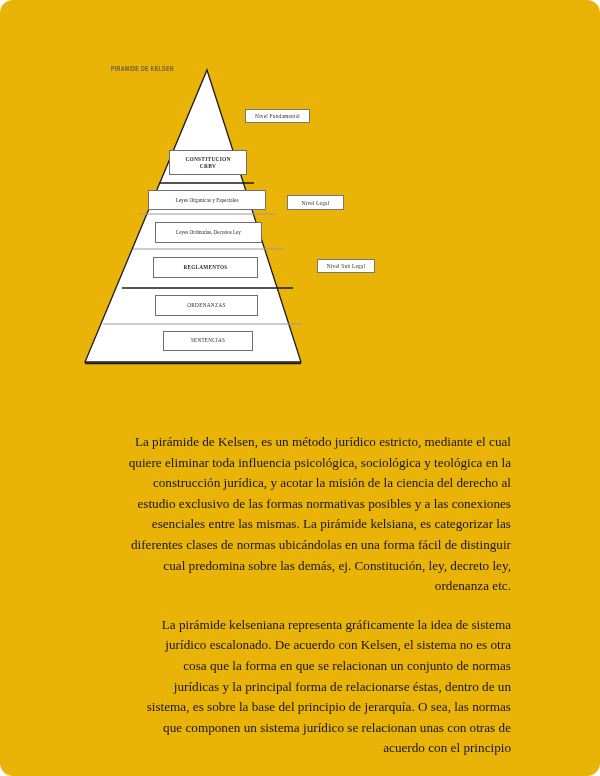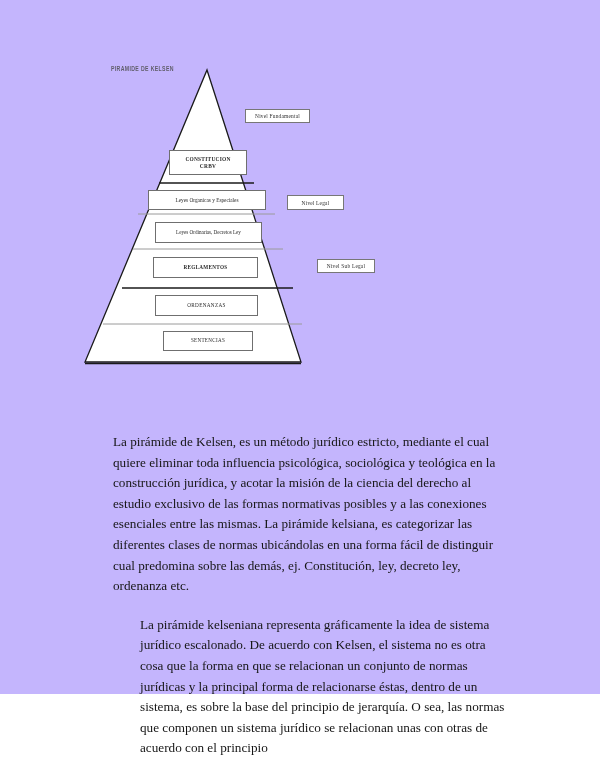--- a/index.html
+++ b/index.html
@@ -14,22 +14,23 @@
     position: relative;
     overflow: hidden;
     font-family: "Liberation Serif", "DejaVu Serif", serif;
     color: #000000;
   }
 
   
   .page {
     position: absolute;
     left: 0; top: 0;
-    width: 600px; height: 694px;
-    background: #c4b5fd;
+    width: 600px; height: 776px;
+    background: #eab308;
+    border-radius: 13px;
   }
 
   
   .diagram {
     position: absolute;
     left: 0;
     top: 0;
     width: 600px;
     height: 400px;
   }
@@ -149,21 +150,21 @@
     left: 113px;
     top: 432px;
     width: 398px;
   }
   .body-text p {
     margin: 0 0 18px 0;
     font-family: "Liberation Serif", "DejaVu Serif", serif;
     font-size: 13.2px;
     line-height: 20.6px;
     color: #161616;
-    text-align: left;
+    text-align: right;
   }
   .body-text p:last-child {
     margin-bottom: 0;
     margin-left: 27px;
   }
 </style>
 </head>
 <body>
 
 <div class="page">

